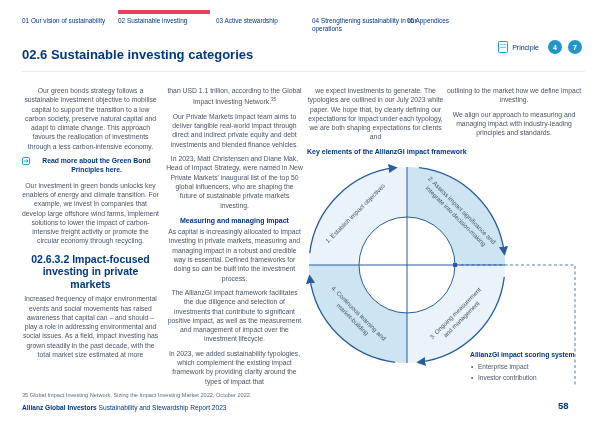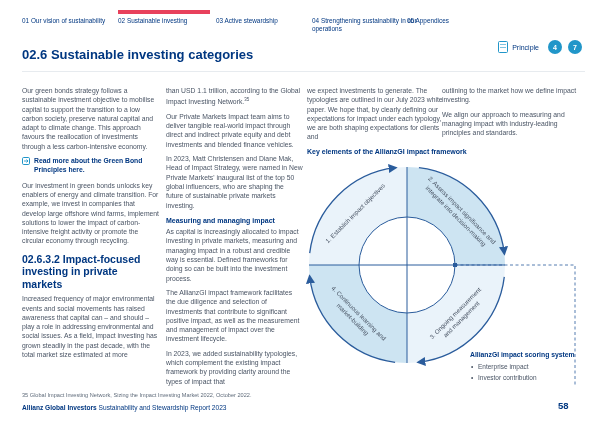--- a/index.html
+++ b/index.html
@@ -12,21 +12,21 @@
   .page-title{position:absolute;left:22px;top:47px;font-size:13px;font-weight:bold;color:#003781;}
   .principle{position:absolute;right:18px;top:40px;display:flex;align-items:center;gap:4px;}
   .principle-icon{width:8px;height:10px;border:1px solid #2196c9;border-radius:1.5px;position:relative;}
   .principle-icon::before,.principle-icon::after{content:"";position:absolute;left:1px;right:1px;height:1px;background:#7fc3e0;}
   .principle-icon::before{top:2px;} .principle-icon::after{top:5px;}
   .principle-label{font-size:7px;color:#003781;margin-right:3px;}
   .pbadge{width:14px;height:14px;border-radius:50%;background:#2196c9;color:#fff;font-size:7px;font-weight:bold;
           display:flex;align-items:center;justify-content:center;margin-left:2px;cursor:pointer;}
   .header-rule{position:absolute;left:22px;top:71px;width:563px;height:1px;background:#e7ebef;}
   
-  .col{position:absolute;top:86px;font-size:6.8px;line-height:9.3px;}
+  .col{position:absolute;top:86px;font-size:6.8px;line-height:9.3px;text-align:center;}
   .col p{margin:0 0 5px 0;}
   .c1{left:22px;width:137px;} .c2{left:166px;width:137px;} .c3{left:307px;width:137px;} .c4{left:442px;width:144px;}
   .h-section{font-size:10.5px;line-height:12.5px;font-weight:bold;color:#003781;margin:7px 0 4px 0;}
   .h-sub{font-size:7px;font-weight:bold;color:#003781;margin:6px 0 2px 0;}
   sup{font-size:4.5px;}
   .readmore{display:flex;gap:4px;margin:2px 0 6px 0;color:#003781;font-weight:bold;cursor:pointer;}
   .link-icon{flex:0 0 auto;margin-top:1px;}
   
   .diagram-title{position:absolute;left:307px;top:148px;font-size:7px;font-weight:bold;color:#003781;width:280px;}
   svg.diagram{position:absolute;left:300px;top:160px;}

